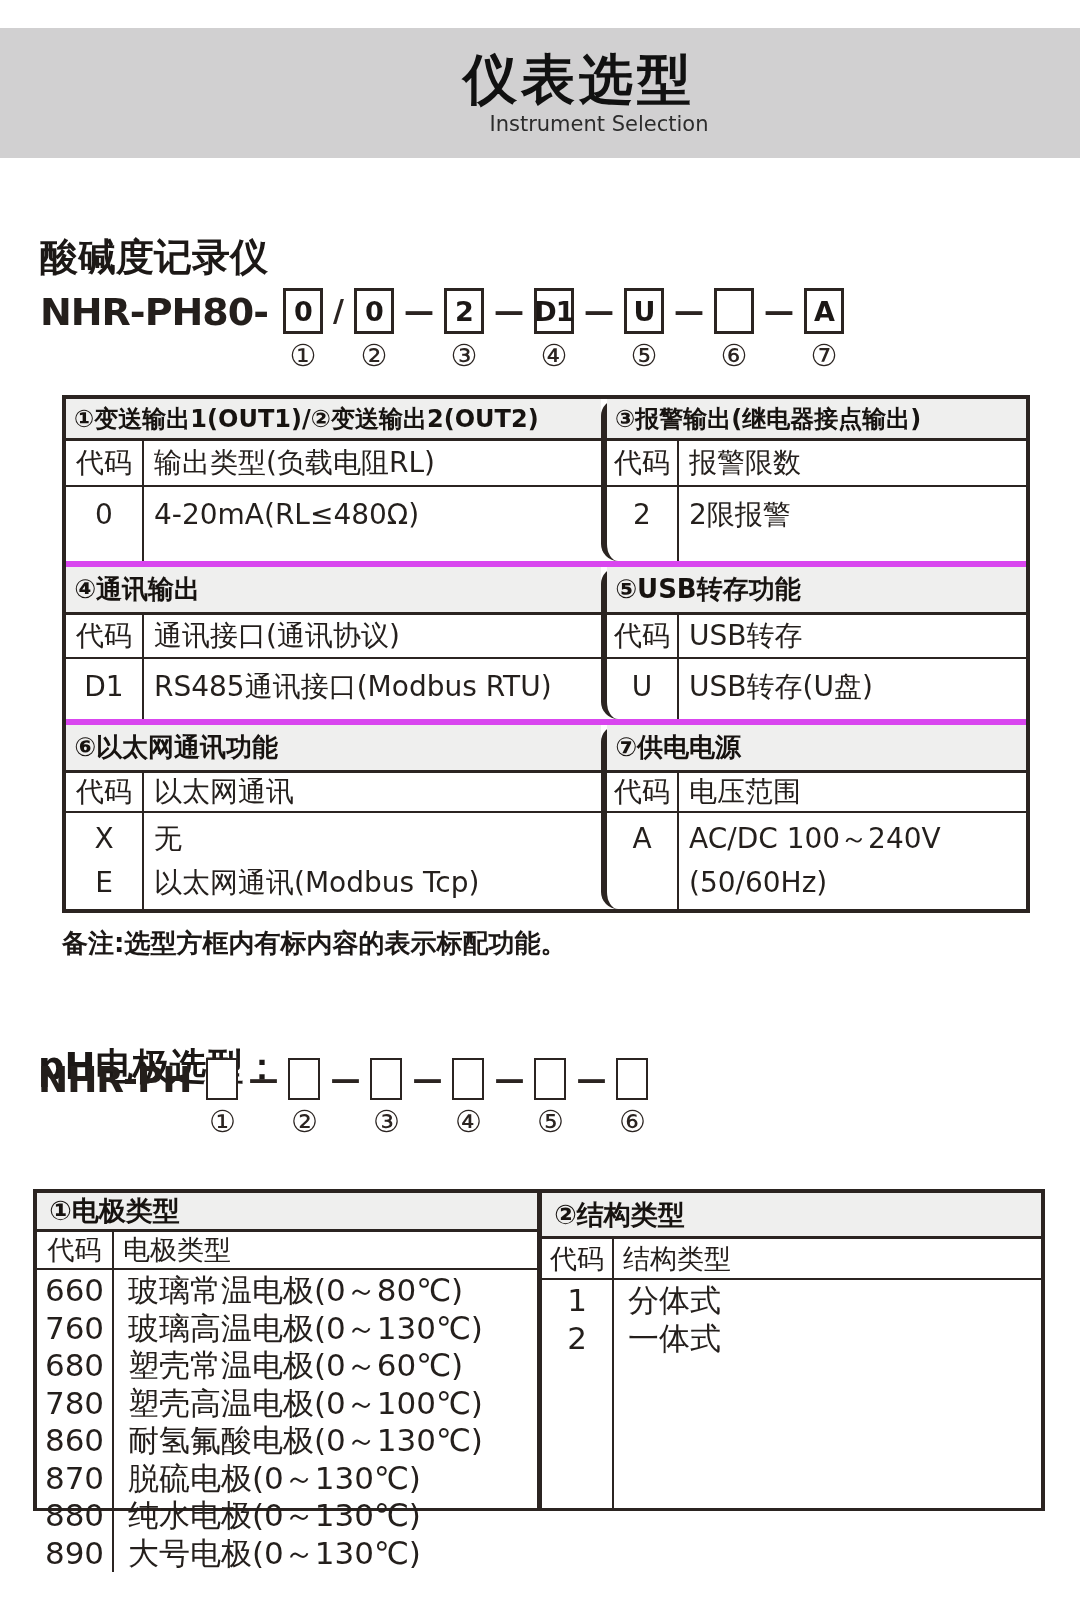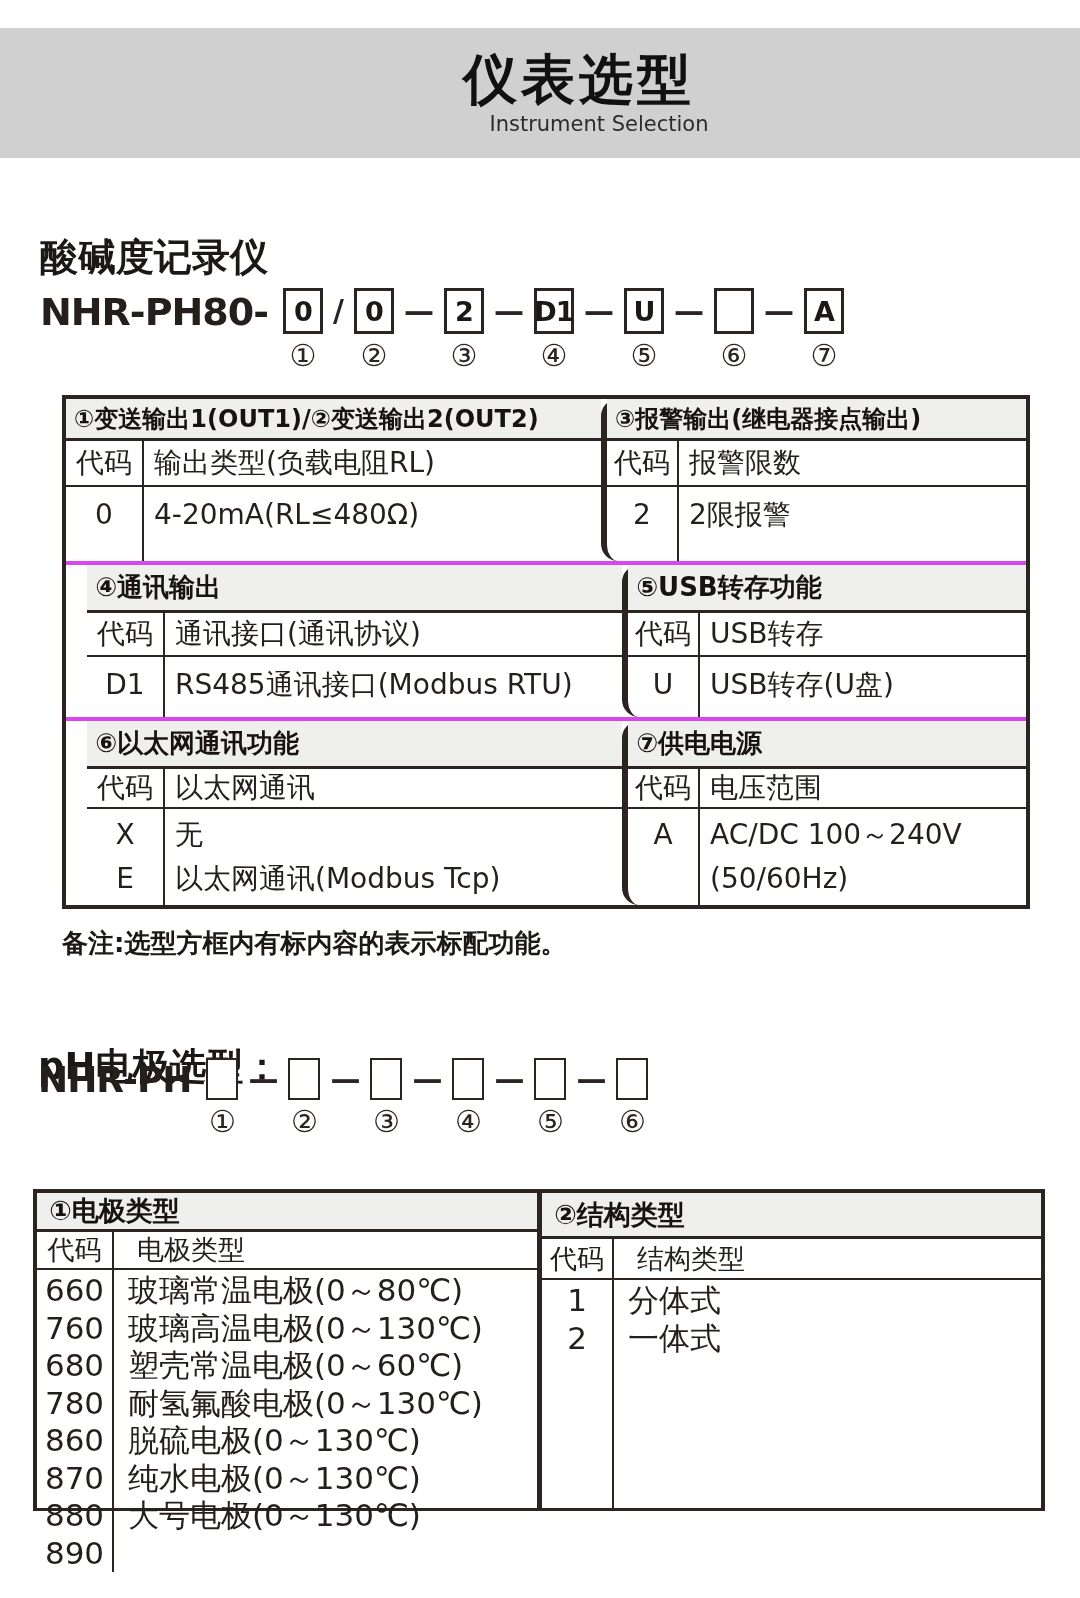--- a/index.html
+++ b/index.html
@@ -30,21 +30,21 @@
     display:flex;align-items:center;justify-content:center;
     font-size:27px;font-weight:600;letter-spacing:-1px;color:#1c1816;background:#fff;
   }
   #model2 .box{width:32px;height:42px;border-width:2px;}
   .circ{margin-top:7px;font-size:30px;line-height:30px;color:#2b2421;}
   .sep{line-height:46px;font-size:30px;font-weight:700;margin:0 5px;color:#2b2421;}
   #model2 .sep{line-height:42px;}
   
   .tbl1{position:absolute;left:62px;top:395px;width:968px;box-sizing:border-box;border:4px solid #2b2421;}
   .t1-sec{display:flex;}
-  .t1-sec.s2,.t1-sec.s3{border-top:4px solid #d946ef;padding-left:21px;}
+  .t1-sec.s2,.t1-sec.s3{border-top:6px solid #d946ef;}
   .t1-half{display:flex;flex-direction:column;box-sizing:border-box;border-radius:17px;}
   .t1-half.hl{width:535px;}
   .t1-half.hr{flex:1;border-left:6px solid #2b2421;}
   .t1-hd{
     box-sizing:border-box;height:42px;background:#efefee;border-bottom:3px solid #2b2421;
     display:flex;align-items:center;padding-left:8px;
     font-size:24px;font-weight:700;color:#171310;white-space:nowrap;overflow:hidden;
   }
   .s2 .t1-hd,.s3 .t1-hd{height:48px;font-size:26px;}
   .t1-lbl{display:flex;border-bottom:2px solid #2b2421;box-sizing:border-box;}
@@ -76,21 +76,21 @@
   .t2-half{display:flex;flex-direction:column;box-sizing:border-box;}
   .t2-half.hl{width:500px;}
   .t2-half.hr{flex:1;border-left:5px solid #2b2421;}
   .t2-hd{
     box-sizing:border-box;height:46px;background:#efefee;border-bottom:3px solid #2b2421;
     display:flex;align-items:center;padding-left:12px;font-size:27px;font-weight:700;color:#171310;
   }
   .t2-lbl{display:flex;height:41px;border-bottom:2px solid #2b2421;box-sizing:border-box;}
   .t2-lbl .code-col,.t2-body .code-col{width:77px;font-size:27px;}
   .t2-half.hr .code-col{width:72px;}
-  .t2-lbl .desc-col{font-size:27px;padding-left:23px;}
+  .t2-lbl .desc-col{font-size:27px;padding-left:9px;}
   .t2-body{flex:1;display:flex;}
   .t2-codes{
     box-sizing:border-box;width:77px;border-right:2px solid #2b2421;flex-shrink:0;
     display:flex;flex-direction:column;align-items:center;padding-top:2px;
   }
   .t2-half.hr .t2-codes{width:72px;}
   .t2-descs{flex:1;display:flex;flex-direction:column;padding-left:14px;padding-top:2px;}
   .t2-codes div,.t2-descs div{line-height:37.5px;font-size:31px;color:#241f1c;white-space:nowrap;}
 </style>
 </head>
@@ -302,20 +302,21 @@
           <div>780</div>
           <div>860</div>
           <div>870</div>
           <div>880</div>
           <div>890</div>
         </div>
         <div class="t2-descs">
           <div>玻璃常温电极(0～80℃)</div>
           <div>玻璃高温电极(0～130℃)</div>
           <div>塑壳常温电极(0～60℃)</div>
+          <div>塑壳高温电极(0～100℃)</div>
           <div>耐氢氟酸电极(0～130℃)</div>
           <div>脱硫电极(0～130℃)</div>
           <div>纯水电极(0～130℃)</div>
           <div>大号电极(0～130℃)</div>
         </div>
       </div>
     </div>
 
     <div class="t2-half hr">
       <div class="t2-hd">②结构类型</div>

